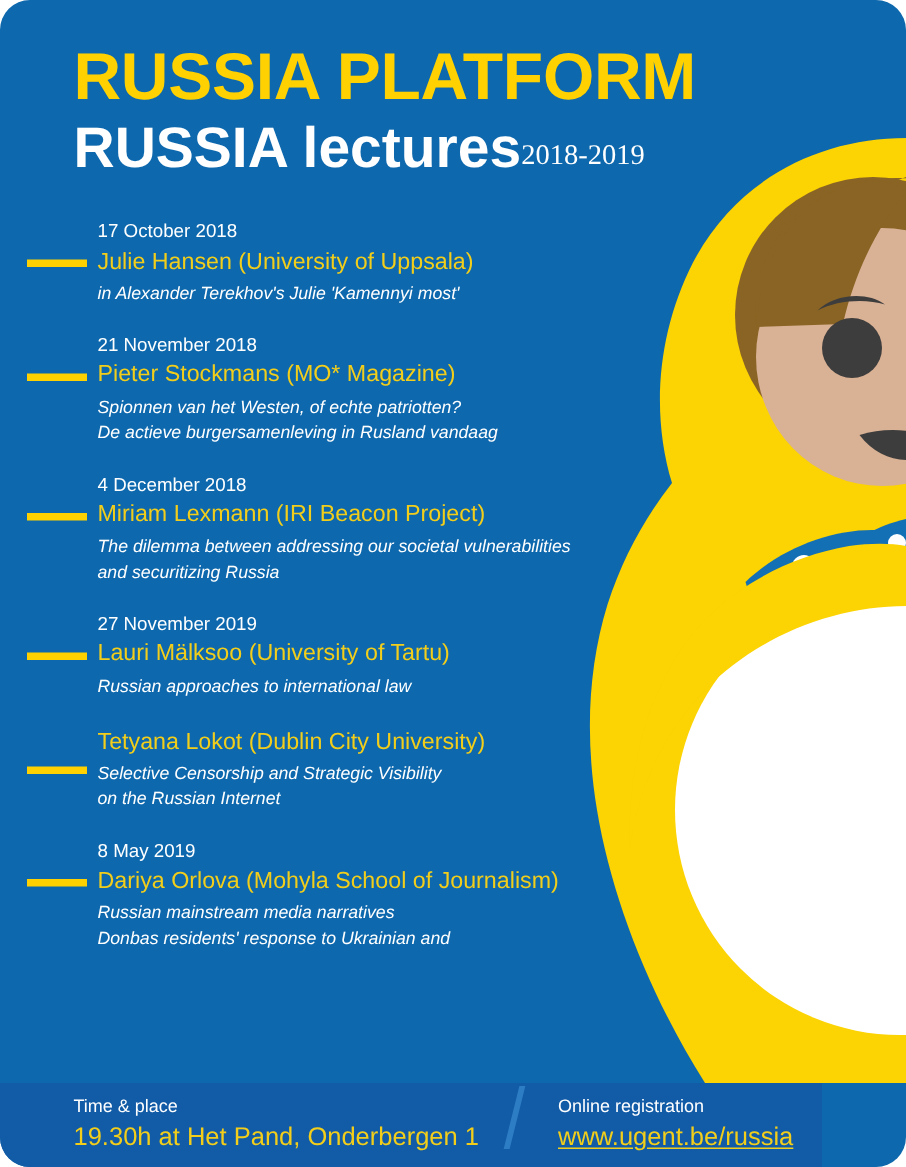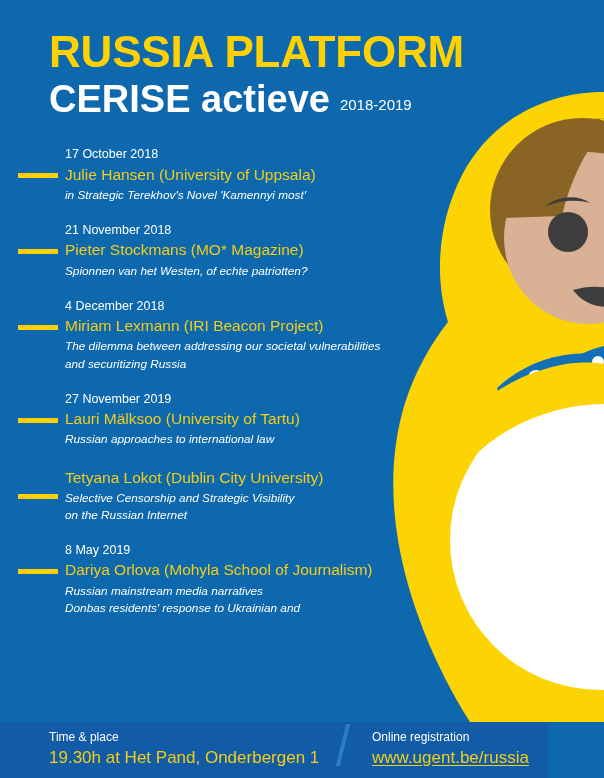--- a/index.html
+++ b/index.html
@@ -7,20 +7,21 @@
     padding: 0;
     background: #ffffff;
   }
   #poster {
     position: relative;
     width: 604px;
     height: 778px;
     overflow: hidden;
     background: #0d68ad;
     font-family: "Liberation Sans", sans-serif;
+    border-radius: 20px;
     -webkit-font-smoothing: antialiased;
   }
 
   
   #doll {
     position: absolute;
     top: 0;
     left: 0;
     width: 604px;
     height: 778px;
@@ -50,26 +51,27 @@
   }
   .title-sub {
     color: #ffffff;
     font-size: 38px;
     font-weight: bold;
     line-height: 1.0;
     white-space: nowrap;
   }
   .title-years {
     color: #ffffff;
-    font-size: 15px;
+    font-size: 19px;
     font-weight: normal;
-    margin-left: 10px;
+    margin-left: 0;
     white-space: nowrap;
     position: relative;
     top: -2px;
+    font-family: Liberation Serif, serif;
   }
 
   
   .lectures {
     position: absolute;
     left: 0;
     top: 147px;
     width: 420px;
     padding-left: 12px;
   }
@@ -226,39 +228,40 @@
                C440,492 424,530 420,566
                C418,520 428,474 452,436
                C476,398 520,372 566,364
                C580,362 594,362 604,364 Z"></path>
     </g>
   </svg>
 
   <div class="header">
     <div class="title-main">RUSSIA PLATFORM</div>
     <div class="title-sub-row">
-      <div class="title-sub">CERISE actieve</div>
+      <div class="title-sub">RUSSIA lectures</div>
       <div class="title-years">2018-2019</div>
     </div>
   </div>
 
   <div class="lectures">
 
     <div class="lecture">
       <span class="dash"></span>
       <div class="lec-date">17 October 2018</div>
       <div class="lec-speaker">Julie Hansen (University of Uppsala)</div>
-      <div class="lec-topic">in Strategic Terekhov's Novel 'Kamennyi most'</div>
+      <div class="lec-topic">in Alexander Terekhov's Julie 'Kamennyi most'</div>
     </div>
 
     <div class="lecture">
       <span class="dash"></span>
       <div class="lec-date">21 November 2018</div>
       <div class="lec-speaker">Pieter Stockmans (MO* Magazine)</div>
       <div class="lec-topic">Spionnen van het Westen, of echte patriotten?</div>
+      <div class="lec-topic">De actieve burgersamenleving in Rusland vandaag</div>
     </div>
 
     <div class="lecture">
       <span class="dash"></span>
       <div class="lec-date">4 December 2018</div>
       <div class="lec-speaker">Miriam Lexmann (IRI Beacon Project)</div>
       <div class="lec-topic">The dilemma between addressing our societal vulnerabilities</div>
       <div class="lec-topic">and securitizing Russia</div>
     </div>
 

